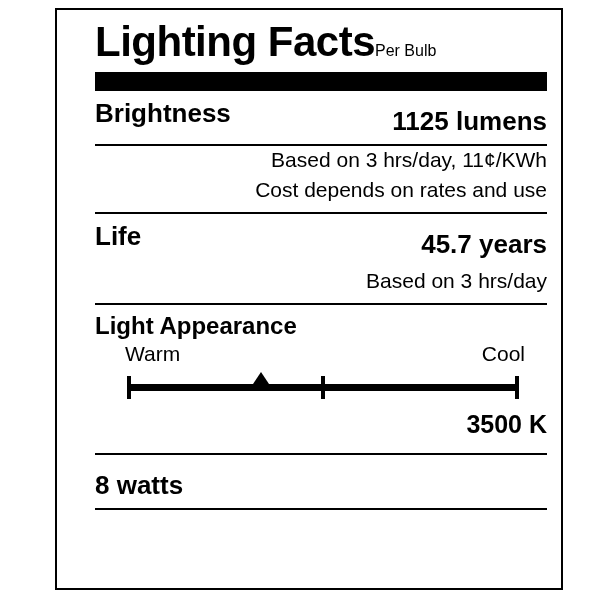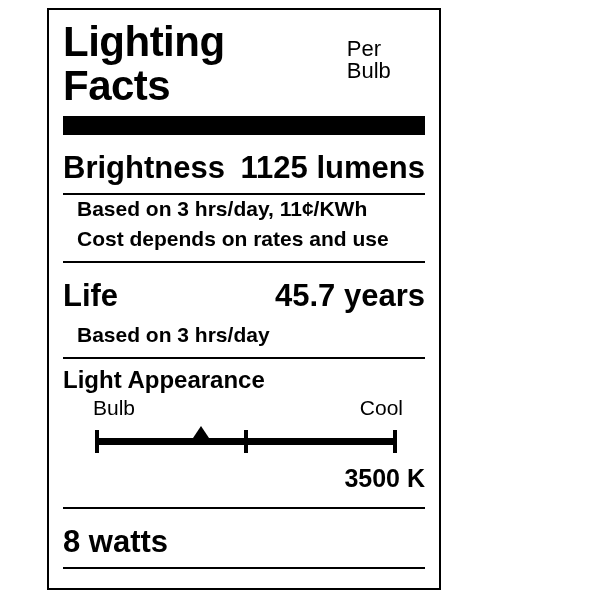--- a/index.html
+++ b/index.html
@@ -9,76 +9,78 @@
   }
   body {
     width: 600px;
     height: 600px;
     font-family: "Liberation Sans", sans-serif;
     color: #000000;
     overflow: hidden;
   }
   .label-card {
     position: absolute;
-    left: 47px;
+    left: 55px;
     top: 8px;
-    width: 394px;
+    width: 508px;
     height: 582px;
     border: 2px solid #000000;
     box-sizing: border-box;
     background: #ffffff;
+    padding-left: 24px;
   }
   .inner {
     padding: 0 14px;
     box-sizing: border-box;
   }
   
   .title-row {
     display: flex;
     align-items: baseline;
     padding-top: 10px;
   }
   .title-main {
     font-size: 42px;
     font-weight: bold;
     letter-spacing: -0.5px;
     line-height: 1.05;
   }
   .title-sub {
-    font-size: 22px;
-    margin-left: 24px;
+    font-size: 16px;
+    margin-left: 0;
     line-height: 1;
   }
   
   .black-bar {
     height: 17px;
     background: #000000;
     margin-top: 8px;
   }
   
   .rule {
     border-top: 2px solid #000000;
   }
   
   .row {
     display: flex;
     justify-content: space-between;
-    align-items: flex-end;
-    font-size: 31px;
+    align-items: flex-start;
+    font-size: 26px;
     font-weight: bold;
     padding: 7px 0 7px 0;
   }
   .row .value {
     font-weight: bold;
     margin-top: 8px;
   }
   .subline {
     font-size: 21px;
-    font-weight: bold;
+    font-weight: normal;
     padding: 2px 0 4px 14px;
+    text-align: right;
   }
   .section {
     padding-bottom: 6px;
   }
   
   .appearance-title {
     font-size: 24px;
     font-weight: bold;
     padding: 7px 0 2px 0;
   }
@@ -166,21 +168,21 @@
         <span class="value">45.7 years</span>
       </div>
       <div class="subline">Based on 3 hrs/day</div>
     </div>
 
     <div class="rule"></div>
 
     <div class="section">
       <div class="appearance-title">Light Appearance</div>
       <div class="warm-cool">
-        <span>Bulb</span>
+        <span>Warm</span>
         <span>Cool</span>
       </div>
       <div class="scale-wrap">
         <div class="scale-line"></div>
         <div class="tick tick-left"></div>
         <div class="tick tick-mid"></div>
         <div class="tick tick-right"></div>
         <div class="marker"></div>
       </div>
       <div class="kelvin">3500 K</div>

